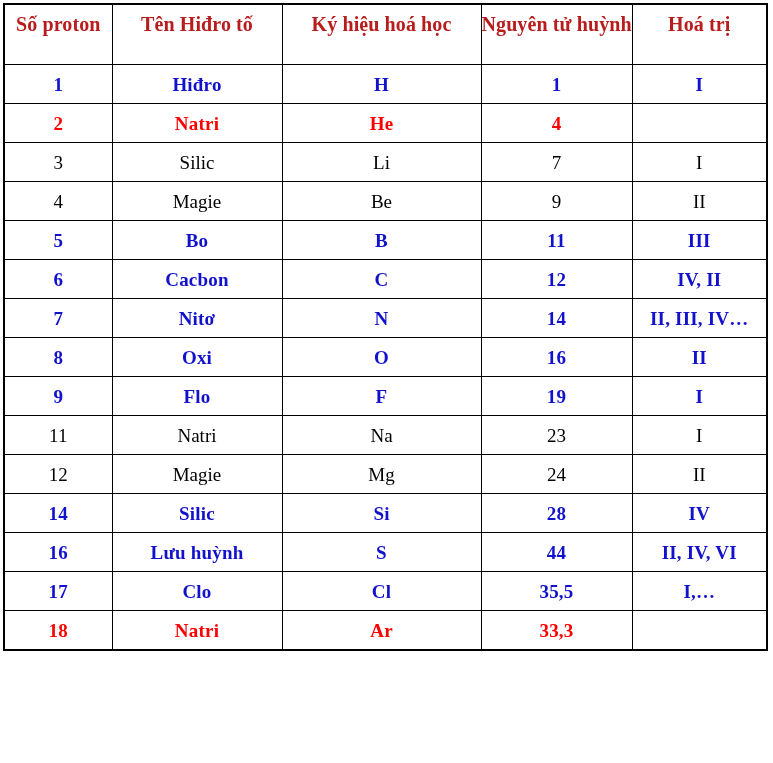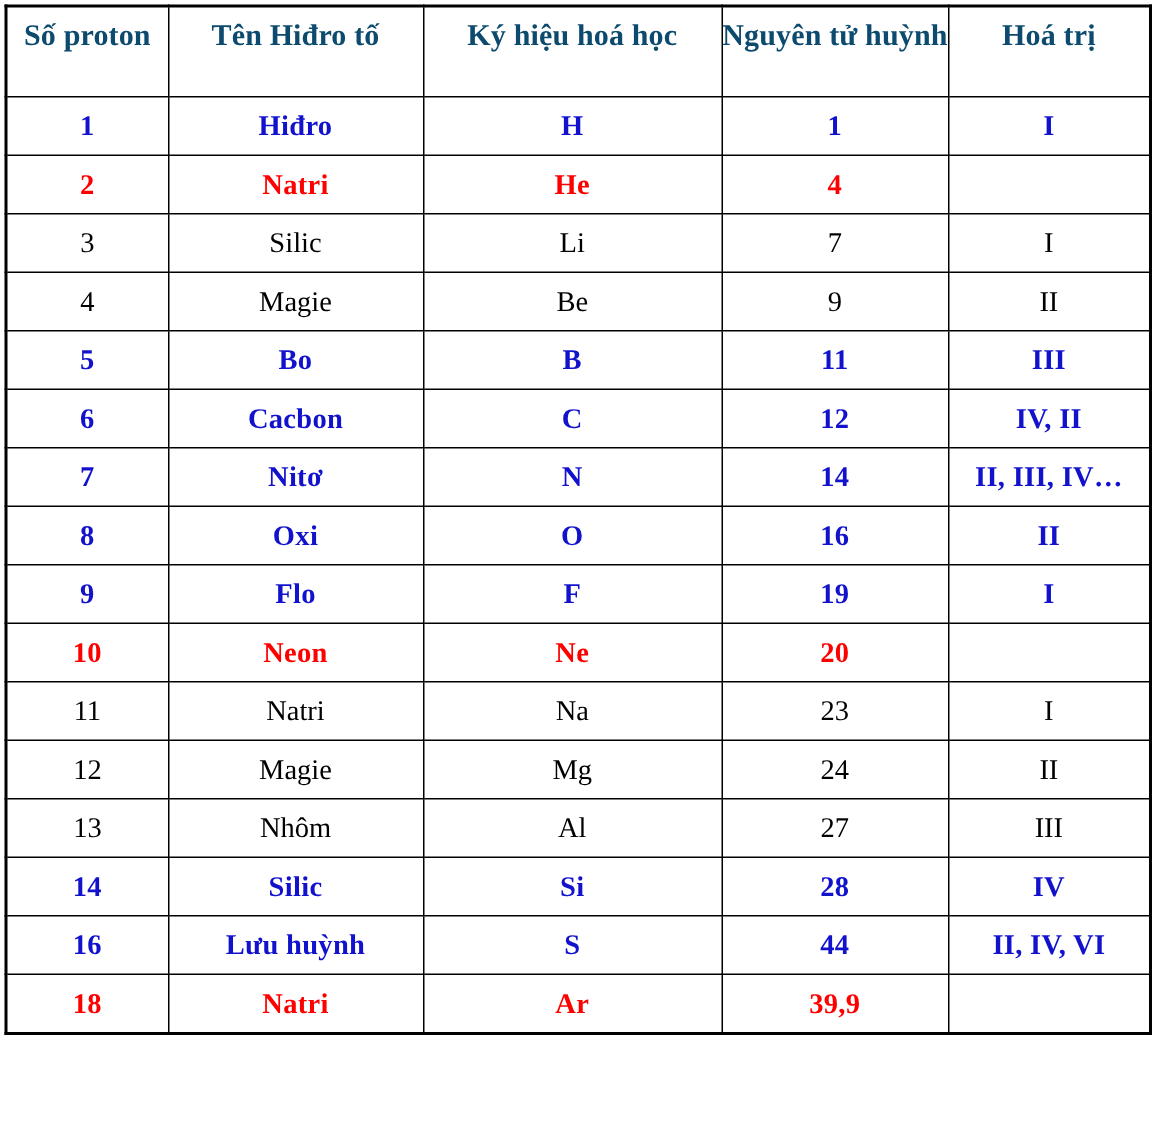--- a/index.html
+++ b/index.html
@@ -44,21 +44,21 @@
     padding: 0;
     overflow: hidden;
     white-space: nowrap;
   }
 
   
   thead tr.header-row th {
     height: 47px;
     font-weight: bold;
     font-size: 20px;
-    color: #0c4a6e;
+    color: #b91c1c;
     letter-spacing: 0.1px;
     padding-bottom: 12px;
     vertical-align: middle;
   }
   thead tr.header-row th .hdr-text {
     display: block;
     line-height: 1;
     transform: translateY(-5px);
   }
 
@@ -260,134 +260,117 @@
           <td>
             <span class="cell-text">F</span>
           </td>
           <td>
             <span class="cell-text">19</span>
           </td>
           <td>
             <span class="cell-text">I</span>
           </td>
         </tr>
+        <tr class="element-row row-black">
+          <td>
+            <span class="cell-text">11</span>
+          </td>
+          <td>
+            <span class="cell-text">Natri</span>
+          </td>
+          <td>
+            <span class="cell-text">Na</span>
+          </td>
+          <td>
+            <span class="cell-text">23</span>
+          </td>
+          <td>
+            <span class="cell-text">I</span>
+          </td>
+        </tr>
+        <tr class="element-row row-black">
+          <td>
+            <span class="cell-text">12</span>
+          </td>
+          <td>
+            <span class="cell-text">Magie</span>
+          </td>
+          <td>
+            <span class="cell-text">Mg</span>
+          </td>
+          <td>
+            <span class="cell-text">24</span>
+          </td>
+          <td>
+            <span class="cell-text">II</span>
+          </td>
+        </tr>
+        <tr class="element-row row-blue">
+          <td>
+            <span class="cell-text">14</span>
+          </td>
+          <td>
+            <span class="cell-text">Silic</span>
+          </td>
+          <td>
+            <span class="cell-text">Si</span>
+          </td>
+          <td>
+            <span class="cell-text">28</span>
+          </td>
+          <td>
+            <span class="cell-text">IV</span>
+          </td>
+        </tr>
+        <tr class="element-row row-blue">
+          <td>
+            <span class="cell-text">16</span>
+          </td>
+          <td>
+            <span class="cell-text">Lưu huỳnh</span>
+          </td>
+          <td>
+            <span class="cell-text">S</span>
+          </td>
+          <td>
+            <span class="cell-text">44</span>
+          </td>
+          <td>
+            <span class="cell-text">II, IV, VI</span>
+          </td>
+        </tr>
+        <tr class="element-row row-blue">
+          <td>
+            <span class="cell-text">17</span>
+          </td>
+          <td>
+            <span class="cell-text">Clo</span>
+          </td>
+          <td>
+            <span class="cell-text">Cl</span>
+          </td>
+          <td>
+            <span class="cell-text">35,5</span>
+          </td>
+          <td>
+            <span class="cell-text">I,…</span>
+          </td>
+        </tr>
         <tr class="element-row row-red">
           <td>
-            <span class="cell-text">10</span>
-          </td>
-          <td>
-            <span class="cell-text">Neon</span>
-          </td>
-          <td>
-            <span class="cell-text">Ne</span>
-          </td>
-          <td>
-            <span class="cell-text">20</span>
-          </td>
-          <td>
-            <span class="cell-text"></span>
-          </td>
-        </tr>
-        <tr class="element-row row-black">
-          <td>
-            <span class="cell-text">11</span>
+            <span class="cell-text">18</span>
           </td>
           <td>
             <span class="cell-text">Natri</span>
           </td>
           <td>
-            <span class="cell-text">Na</span>
-          </td>
-          <td>
-            <span class="cell-text">23</span>
-          </td>
-          <td>
-            <span class="cell-text">I</span>
-          </td>
-        </tr>
-        <tr class="element-row row-black">
-          <td>
-            <span class="cell-text">12</span>
-          </td>
-          <td>
-            <span class="cell-text">Magie</span>
-          </td>
-          <td>
-            <span class="cell-text">Mg</span>
-          </td>
-          <td>
-            <span class="cell-text">24</span>
-          </td>
-          <td>
-            <span class="cell-text">II</span>
-          </td>
-        </tr>
-        <tr class="element-row row-black">
-          <td>
-            <span class="cell-text">13</span>
-          </td>
-          <td>
-            <span class="cell-text">Nhôm</span>
-          </td>
-          <td>
-            <span class="cell-text">Al</span>
-          </td>
-          <td>
-            <span class="cell-text">27</span>
-          </td>
-          <td>
-            <span class="cell-text">III</span>
-          </td>
-        </tr>
-        <tr class="element-row row-blue">
-          <td>
-            <span class="cell-text">14</span>
-          </td>
-          <td>
-            <span class="cell-text">Silic</span>
-          </td>
-          <td>
-            <span class="cell-text">Si</span>
-          </td>
-          <td>
-            <span class="cell-text">28</span>
-          </td>
-          <td>
-            <span class="cell-text">IV</span>
-          </td>
-        </tr>
-        <tr class="element-row row-blue">
-          <td>
-            <span class="cell-text">16</span>
-          </td>
-          <td>
-            <span class="cell-text">Lưu huỳnh</span>
-          </td>
-          <td>
-            <span class="cell-text">S</span>
-          </td>
-          <td>
-            <span class="cell-text">44</span>
-          </td>
-          <td>
-            <span class="cell-text">II, IV, VI</span>
-          </td>
-        </tr>
-        <tr class="element-row row-red">
-          <td>
-            <span class="cell-text">18</span>
-          </td>
-          <td>
-            <span class="cell-text">Natri</span>
-          </td>
-          <td>
             <span class="cell-text">Ar</span>
           </td>
           <td>
-            <span class="cell-text">39,9</span>
+            <span class="cell-text">33,3</span>
           </td>
           <td>
             <span class="cell-text"></span>
           </td>
         </tr>
       </tbody>
   </table>
 </div>
 
 </body></html>

